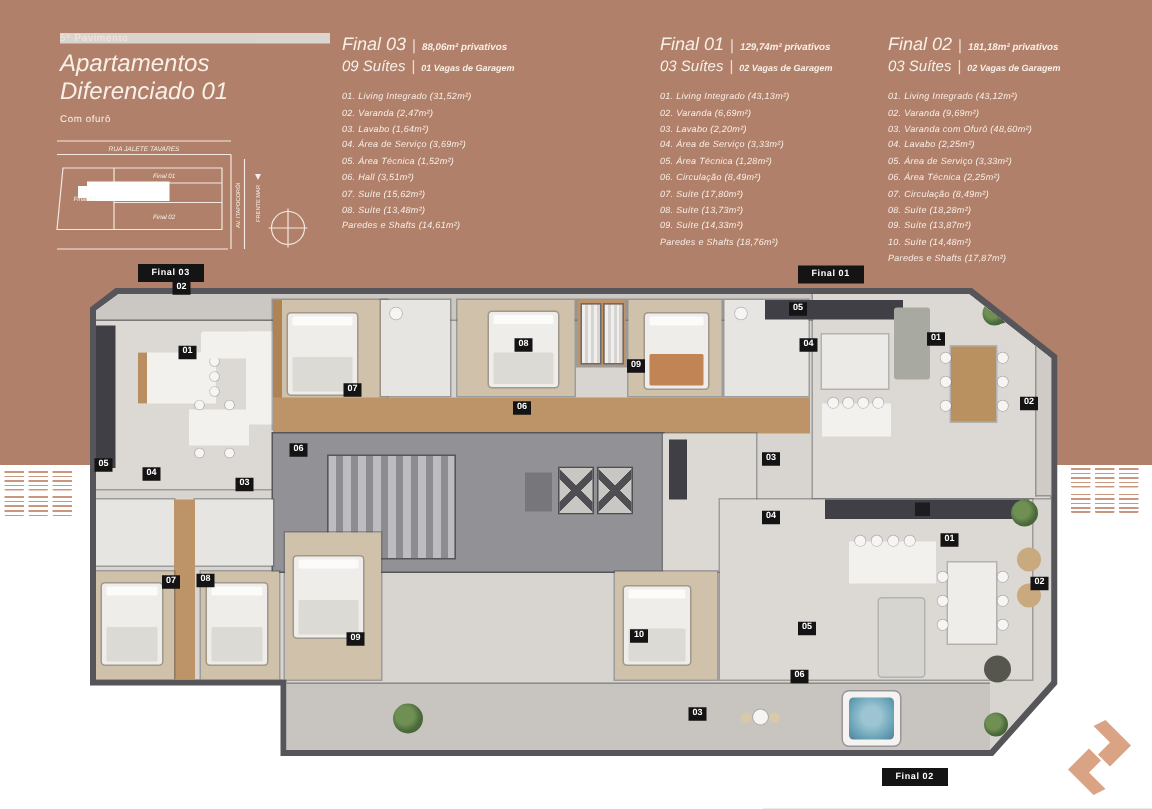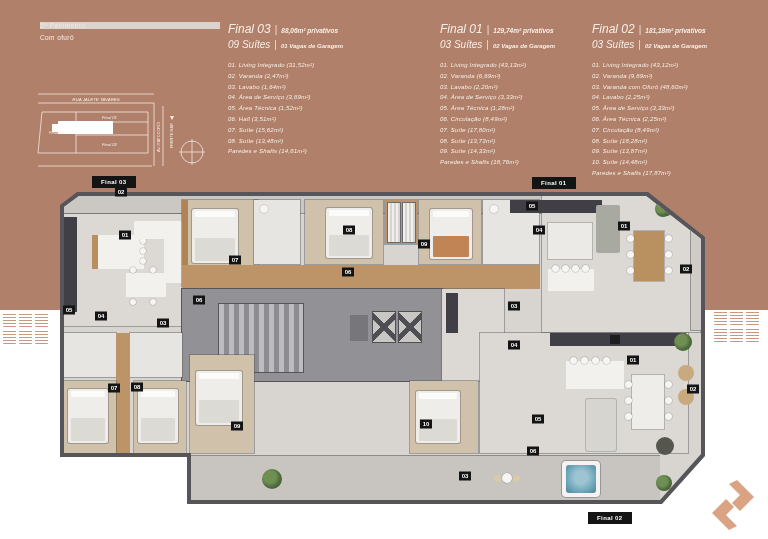--- a/index.html
+++ b/index.html
@@ -70,20 +70,22 @@
   .rail{border-bottom:1px solid #97948f;}
 </style>
 </head>
 <body>
 
 <div class="copper-band"></div>
 
 <div class="hdr">
   <div class="floor">5º Pavimento</div>
   <div class="title">
+    <div>Apartamentos</div>
+    <div>Diferenciado 01</div>
   </div>
   <div class="sub">Com ofurô</div>
 </div>
 
 <svg class="sitemap" width="205" height="95" viewBox="0 0 205 95">
   <line class="ln" x1="6" y1="8" x2="122" y2="8"></line>
   <line class="ln" x1="6" y1="17" x2="122" y2="17"></line>
   <text x="64" y="14.5" font-size="4.4" text-anchor="middle" font-style="italic">RUA JALETE TAVARES</text>
   <path class="ln" d="M10,26 L116,26 L116,67 L6,67 Z"></path>
   <line class="ln" x1="44" y1="26" x2="44" y2="67"></line>

